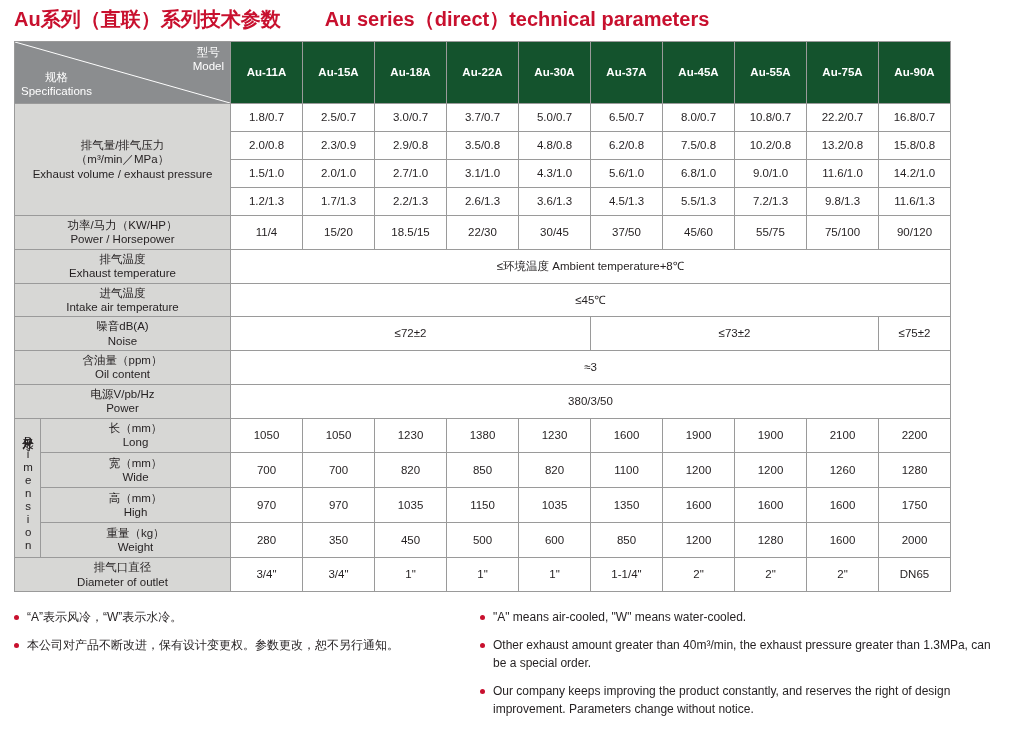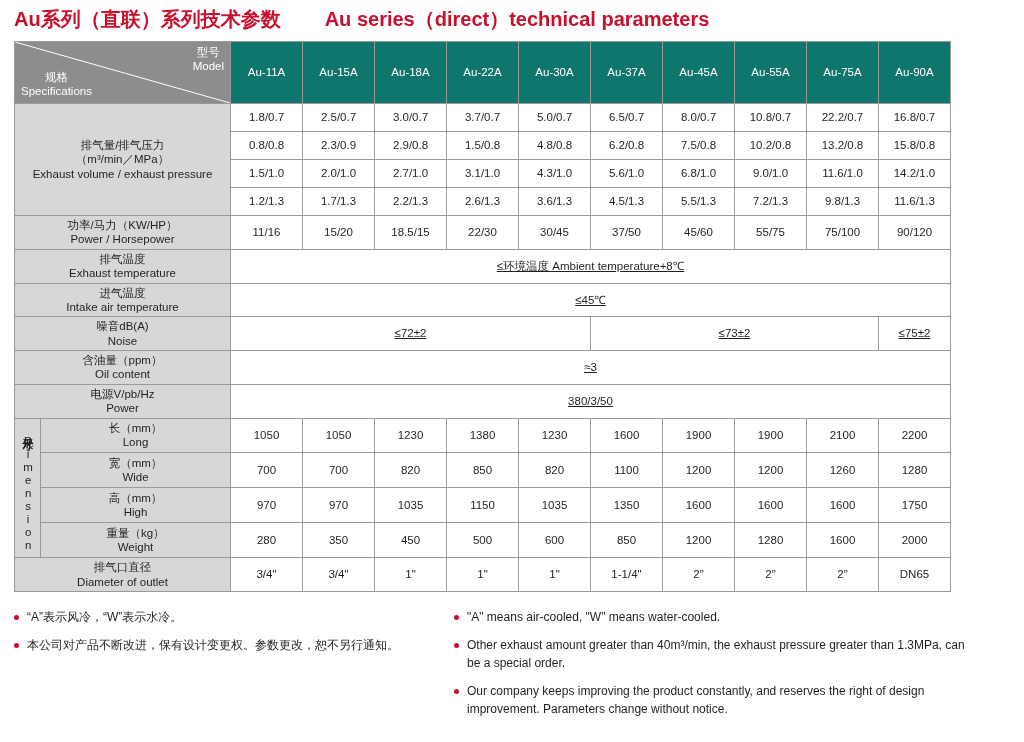--- a/index.html
+++ b/index.html
@@ -34,24 +34,24 @@
   }
   table.spec td, table.spec th {
     border:1px solid #9a9a9a;
     font-size:11.5px;
     text-align:center;
     vertical-align:middle;
     padding:2px 1px;
     line-height:1.25;
   }
   .hdr {
-    background:#0f766e;
+    background:#14532d;
     color:#ffffff;
     font-size:11.5px;
-    font-weight:normal;
+    font-weight:bold;
     height:62px;
     position:relative;
   }
   .corner {
     background:#8b8d8f;
     color:#ffffff;
     position:relative;
     padding:0;
     overflow:hidden;
   }
@@ -78,25 +78,26 @@
   }
   .vert span {
     writing-mode:vertical-rl;
     text-orientation:upright;
     display:inline-block;
     line-height:1.15;
     font-size:11.5px;
     letter-spacing:1px;
   }
   .sub { background:#d7d7d5; font-size:11.5px; line-height:1.3; }
-  .wide-center { background:#ffffff;text-decoration:underline; }
+  .wide-center { background:#ffffff; }
 
   .notes {
     display:flex;
     margin:16px 14px 0 14px;
+    gap:26px;
   }
   .notes ul {
     list-style:none;
     margin:0; padding:0;
   }
   .notes li {
     font-size:12px;
     line-height:1.55;
     color:#231f20;
     margin-bottom:9px;
@@ -176,24 +177,24 @@
       <td class="datacell">3.0/0.7</td>
       <td class="datacell">3.7/0.7</td>
       <td class="datacell">5.0/0.7</td>
       <td class="datacell">6.5/0.7</td>
       <td class="datacell">8.0/0.7</td>
       <td class="datacell">10.8/0.7</td>
       <td class="datacell">22.2/0.7</td>
       <td class="datacell">16.8/0.7</td>
     </tr>
     <tr>
-      <td class="datacell">0.8/0.8</td>
+      <td class="datacell">2.0/0.8</td>
       <td class="datacell">2.3/0.9</td>
       <td class="datacell">2.9/0.8</td>
-      <td class="datacell">1.5/0.8</td>
+      <td class="datacell">3.5/0.8</td>
       <td class="datacell">4.8/0.8</td>
       <td class="datacell">6.2/0.8</td>
       <td class="datacell">7.5/0.8</td>
       <td class="datacell">10.2/0.8</td>
       <td class="datacell">13.2/0.8</td>
       <td class="datacell">15.8/0.8</td>
     </tr>
     <tr>
       <td class="datacell">1.5/1.0</td>
       <td class="datacell">2.0/1.0</td>
@@ -217,21 +218,21 @@
       <td class="datacell">7.2/1.3</td>
       <td class="datacell">9.8/1.3</td>
       <td class="datacell">11.6/1.3</td>
     </tr>
 
     <tr>
       <td class="rowlabel" colspan="2">
         <div>功率/马力（KW/HP）</div>
         <div>Power / Horsepower</div>
       </td>
-      <td class="datacell">11/16</td>
+      <td class="datacell">11/4</td>
       <td class="datacell">15/20</td>
       <td class="datacell">18.5/15</td>
       <td class="datacell">22/30</td>
       <td class="datacell">30/45</td>
       <td class="datacell">37/50</td>
       <td class="datacell">45/60</td>
       <td class="datacell">55/75</td>
       <td class="datacell">75/100</td>
       <td class="datacell">90/120</td>
     </tr>

